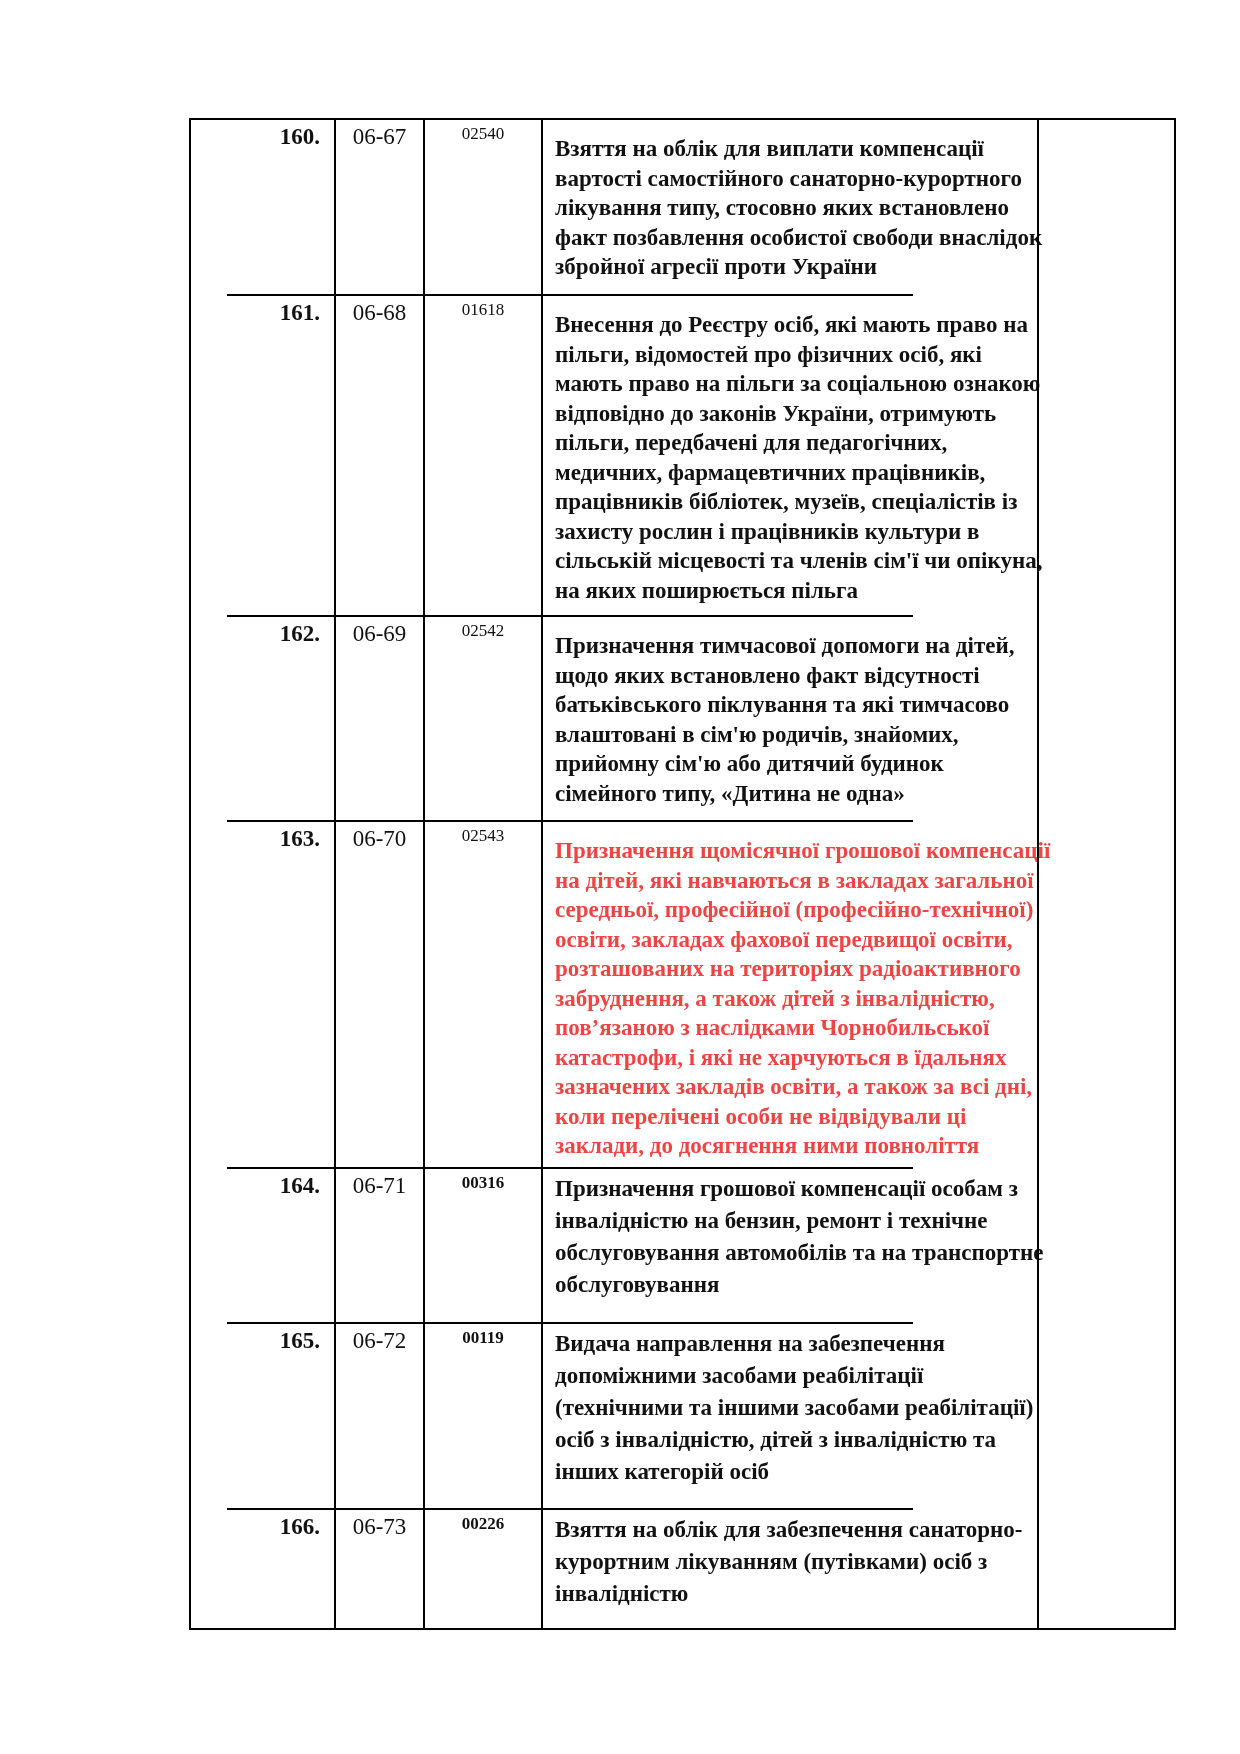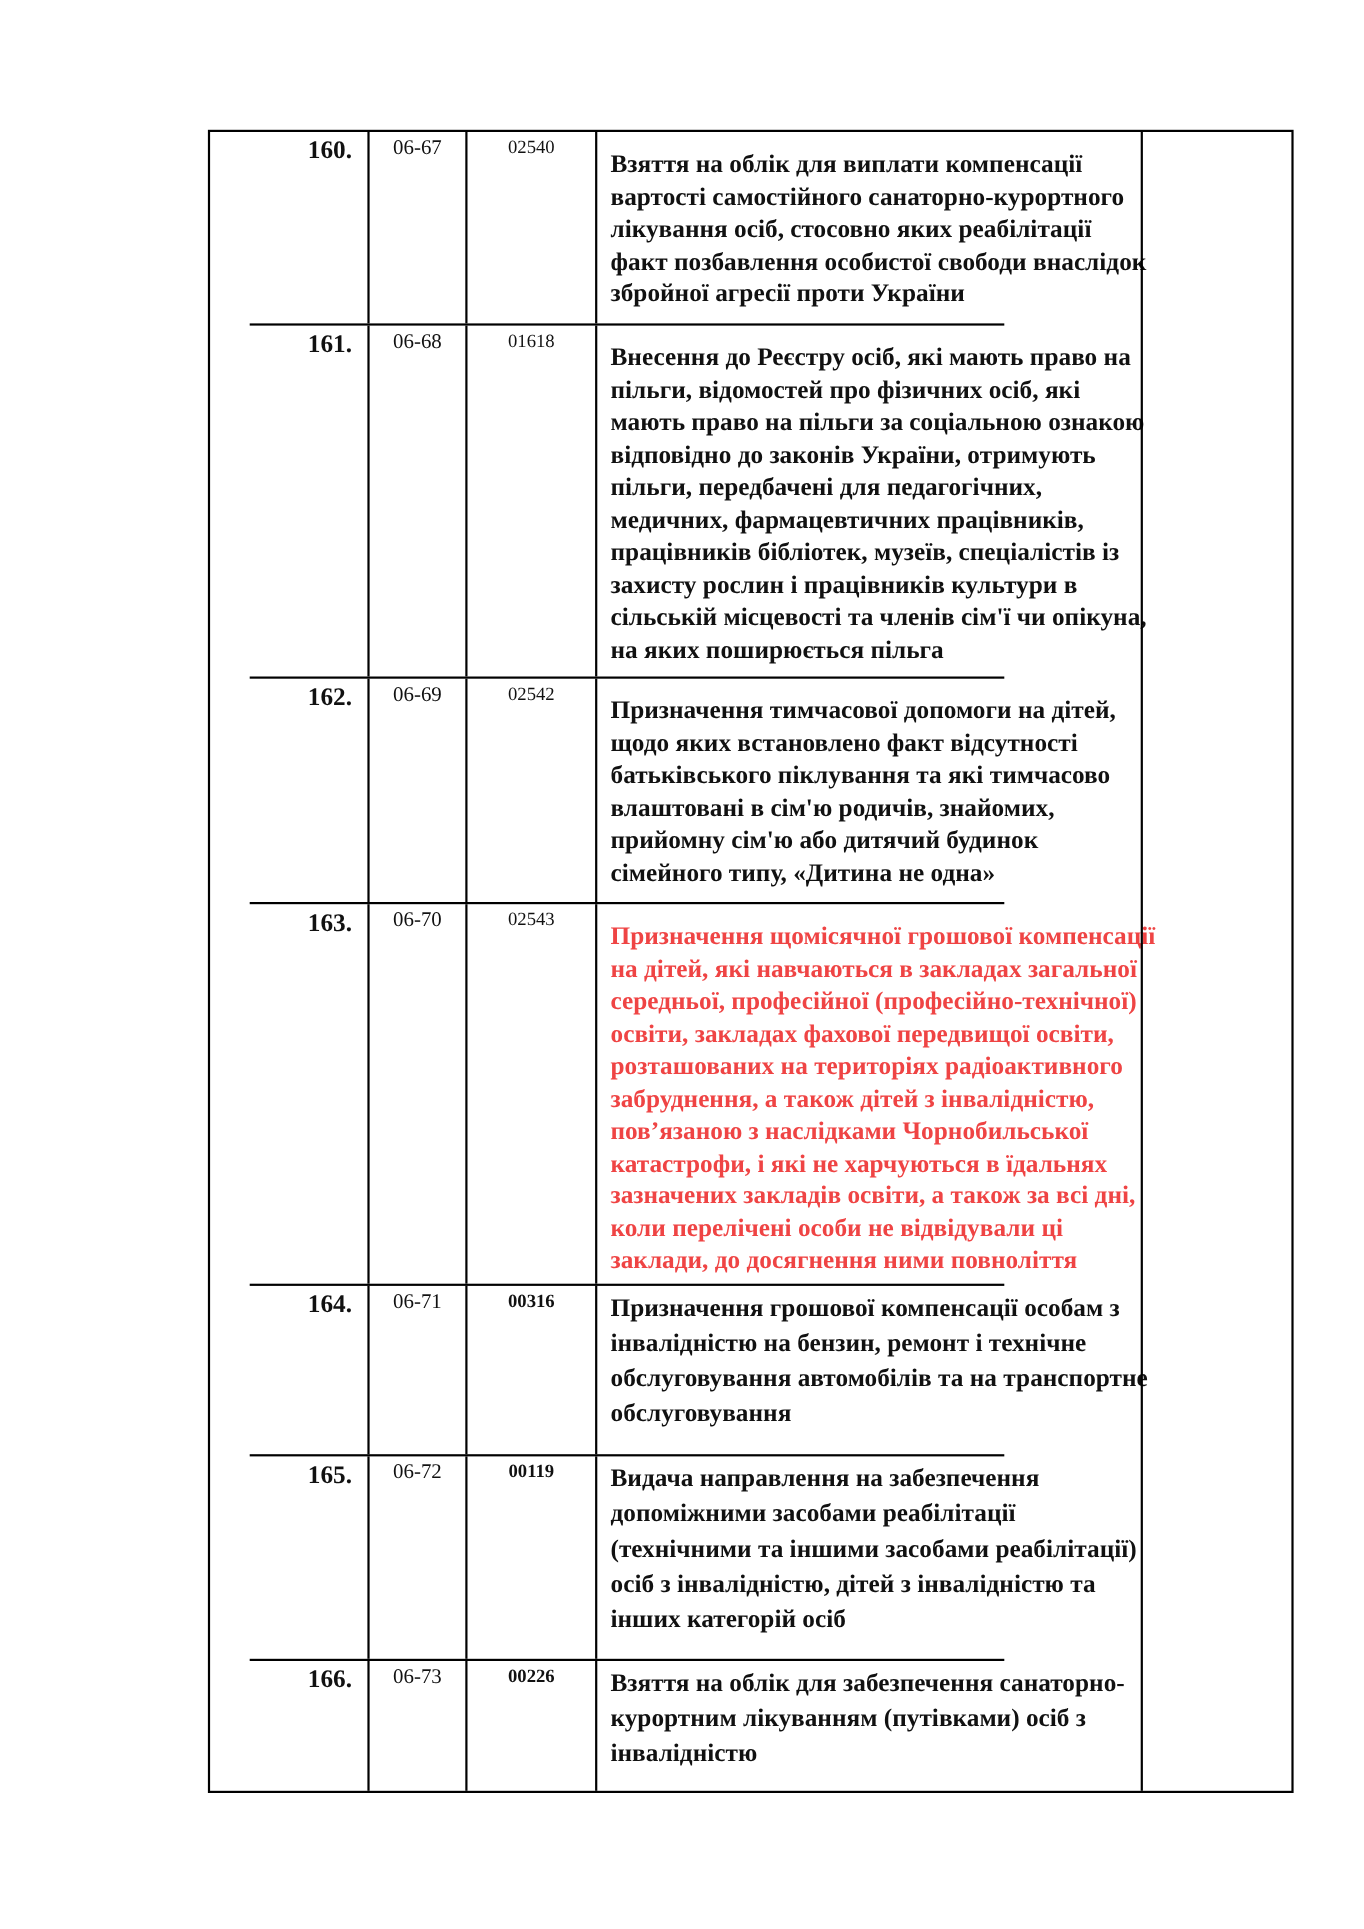--- a/index.html
+++ b/index.html
@@ -6,21 +6,21 @@
   body { width:1240px; height:1754px; position:relative; overflow:hidden;
          font-family:"Liberation Serif", "DejaVu Serif", serif; color:#111; }
   .table { position:absolute; left:189px; top:118px; width:987px; height:1512px;
            border:2px solid #000; box-sizing:border-box; }
   .row { position:absolute; left:0; width:686px; border-bottom:2px solid #000; box-sizing:border-box;margin-left:36px; }
   .row.last { border-bottom:none; }
   .cell { position:absolute; top:0; bottom:0; box-sizing:border-box; }
   .c-num { left:0; width:109px; border-right:2px solid #000; text-align:right; padding:4px 14px 0 0;
            font-size:23px; font-weight:bold; }
   .c-code { left:109px; width:89px; border-right:2px solid #000; text-align:center; padding-top:4px;
-            font-size:19px; }
+            font-size:23px; }
   .c-id { left:198px; width:118px; border-right:2px solid #000; text-align:center; padding-top:4px;
           font-size:17px; }
   .c-id.bold { font-weight:bold; }
   .c-desc { left:316px; width:530px; padding:4px 10px 0 12px; font-size:23px; line-height:29.5px; }
   .c-desc.bold { font-weight:bold; }
   .c-desc.light { font-weight:bold; color:#ef4444; font-size:23px; }
   .c-desc.pad { padding-top:14px; }
   .c-desc .line { display:block; white-space:nowrap; }
   .merged { position:absolute; left:846px; top:0; bottom:0; width:139px; border-left:2px solid #000; box-sizing:border-box; }
 </style>
@@ -29,21 +29,21 @@
 
 <div class="table">
 
   <div class="row" style="top:0;height:176px;">
     <div class="cell c-num">160.</div>
     <div class="cell c-code">06-67</div>
     <div class="cell c-id">02540</div>
     <div class="cell c-desc bold pad">
       <span class="line">Взяття на облік для виплати компенсації</span>
       <span class="line">вартості самостійного санаторно-курортного</span>
-      <span class="line">лікування осіб, стосовно яких реабілітації</span>
+      <span class="line">лікування типу, стосовно яких встановлено</span>
       <span class="line">факт позбавлення особистої свободи внаслідок</span>
       <span class="line">збройної агресії проти України</span>
     </div>
   </div>
 
   <div class="row" style="top:176px;height:321px;">
     <div class="cell c-num">161.</div>
     <div class="cell c-code">06-68</div>
     <div class="cell c-id">01618</div>
     <div class="cell c-desc bold pad">

